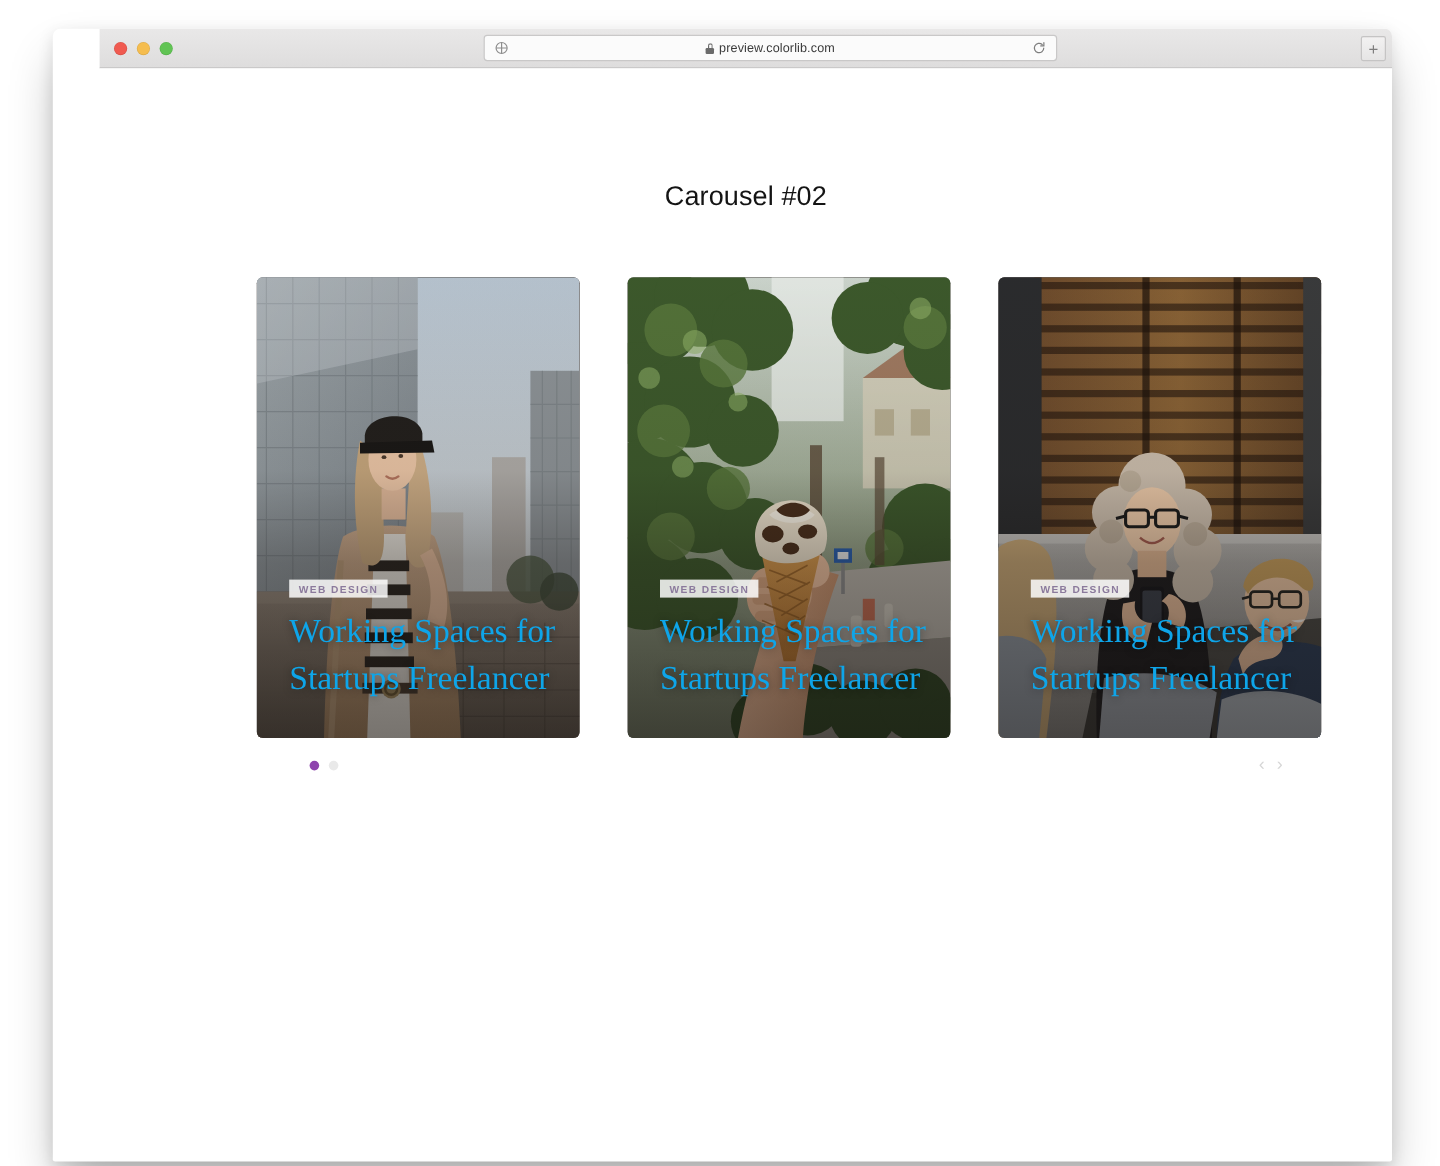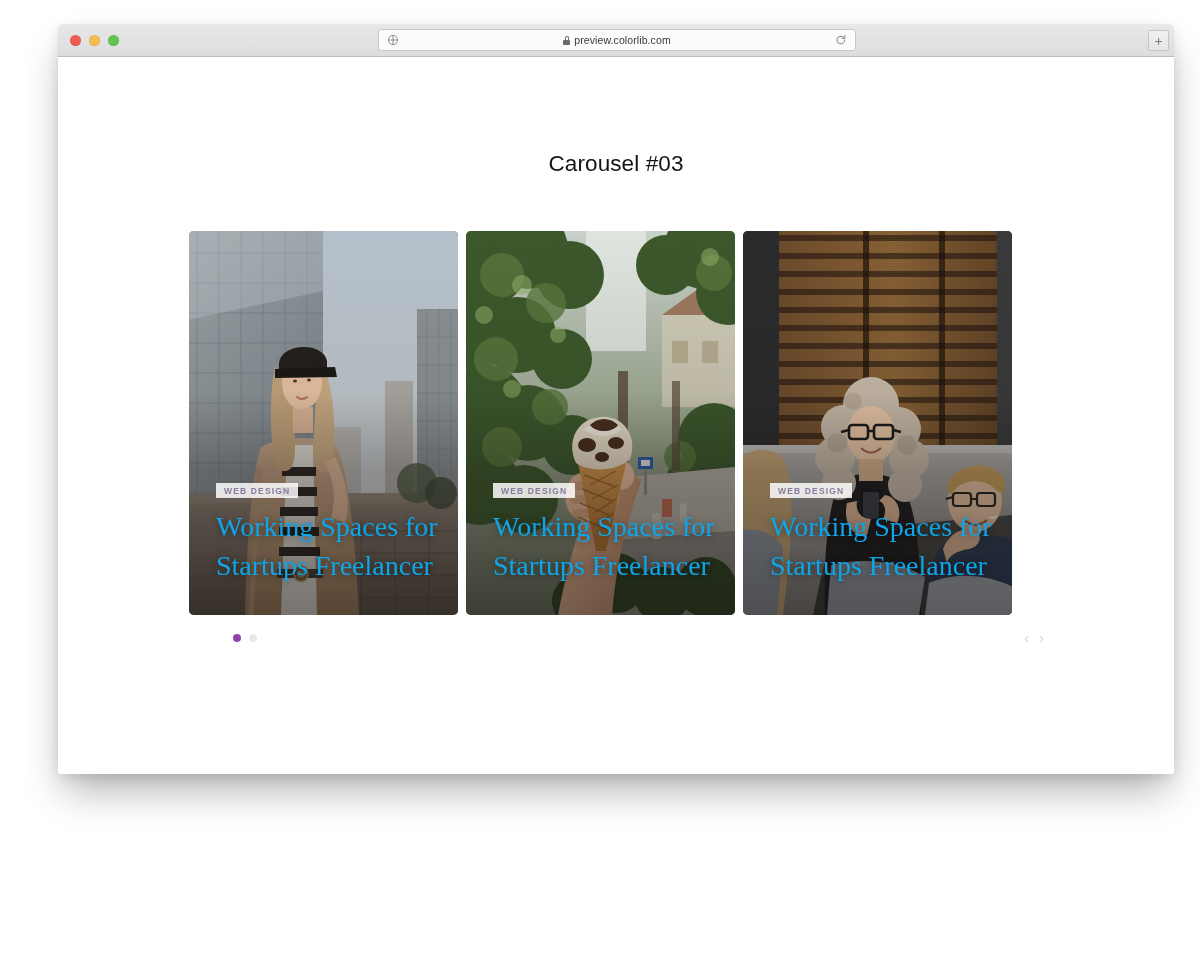--- a/index.html
+++ b/index.html
@@ -12,29 +12,30 @@
 
   body {
     background: #ffffff;
     font-family: "Liberation Sans", sans-serif;
     -webkit-font-smoothing: antialiased;
   }
 
   
   .browser-window {
     position: absolute;
-    left: 58px;
+    left: 44px;
     top: 24px;
     width: 1116px;
-    height: 750px;
+    height: 944px;
     background: #ffffff;
     border-radius: 6px 6px 2px 2px;
     box-shadow: 0 22px 38px -6px rgba(0,0,0,0.30),
                 0 4px 12px rgba(0,0,0,0.10);
     overflow: hidden;
+    padding-left: 39px;
   }
 
   
   .toolbar {
     position: relative;
     height: 33px;
     background: linear-gradient(180deg, #e9e8e8 0%, #dedddd 100%);
     border-bottom: 1px solid #bfbebe;
     display: flex;
     align-items: center;
@@ -160,21 +161,21 @@
 
   .carousel {
     position: absolute;
     top: 174px;
     left: 131px;
     width: 855px;
   }
 
   .cards {
     display: flex;
-    gap: 8px;
+    gap: 40px;
     border-radius: 23px;
   }
 
   .card {
     position: relative;
     width: 269px;
     height: 384px;
     border-radius: 5px;
     overflow: hidden;
     flex: 0 0 auto;
@@ -296,21 +297,21 @@
           <path d="M9.9 1.6v2.7H7.3"></path>
         </svg>
       </span>
     </div>
 
     <div class="new-tab-btn">+</div>
   </div>
 
   <div class="viewport">
 
-    <div class="page-title">Carousel #03</div>
+    <div class="page-title">Carousel #02</div>
 
     <div class="carousel">
 
       <div class="cards">
 
         <div class="card">
           <div class="card-photo">
             <svg viewBox="0 0 269 384" preserveAspectRatio="xMidYMid slice">
               <defs>
                 <linearGradient id="c1sky" x1="0" y1="0" x2="0" y2="1">

